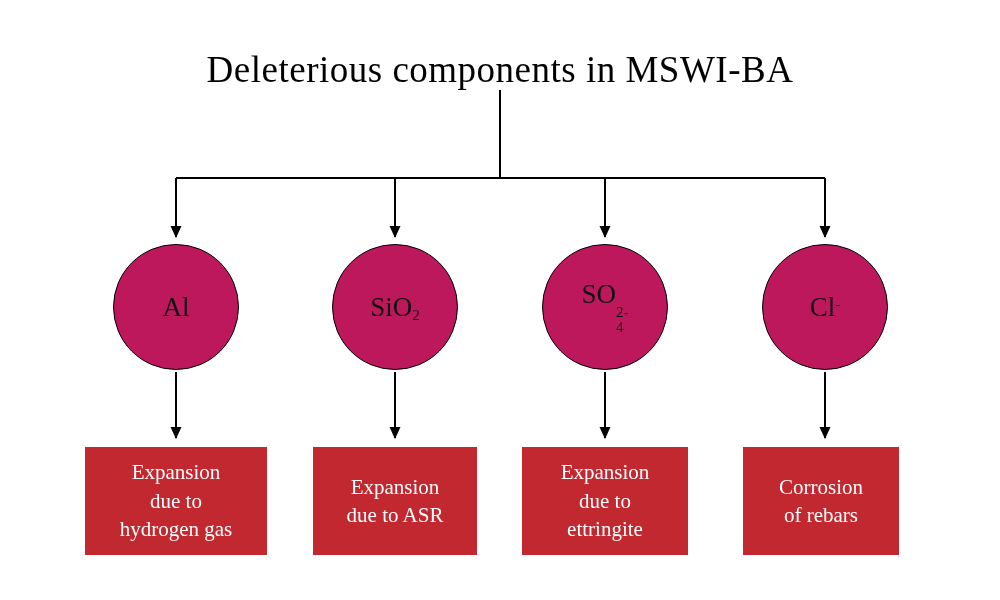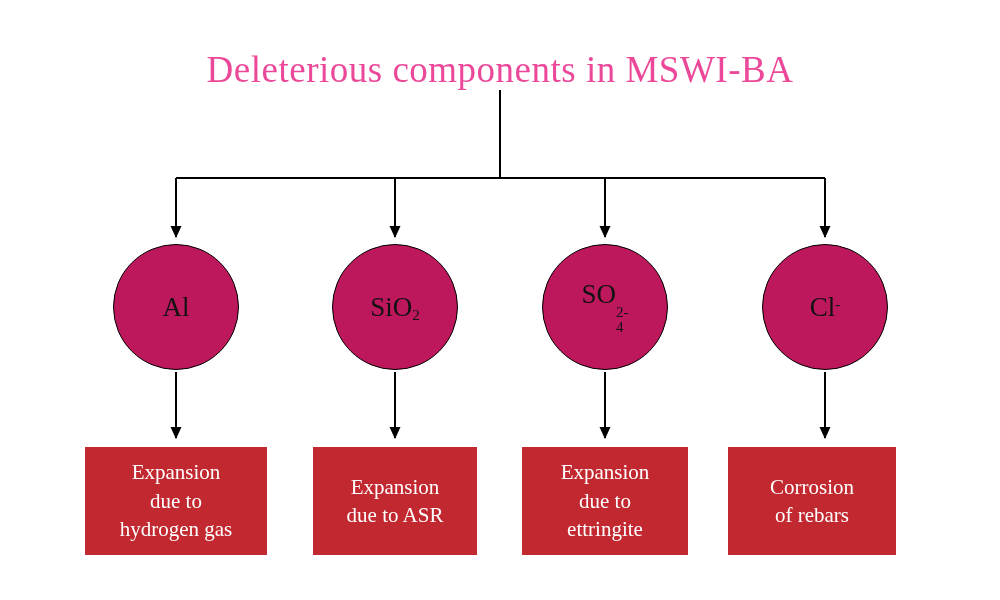--- a/index.html
+++ b/index.html
@@ -15,21 +15,21 @@
 
   
   .title {
     position: absolute;
     top: 48px;
     left: 0;
     width: 1000px;
     text-align: center;
     font-size: 37px;
     letter-spacing: 0.5px;
-    color: #ec4899;
+    color: #000000;
   }
 
   
   .connectors {
     position: absolute;
     top: 0; left: 0;
     width: 1000px; height: 600px;
     pointer-events: none;
   }
   .connectors path.line {
@@ -89,21 +89,21 @@
     justify-content: center;
     text-align: center;
     font-size: 21px;
     line-height: 1.35;
     white-space: pre-line;
     box-sizing: border-box;
   }
   .effect-box.b0 { left: 85px;  width: 182px; }
   .effect-box.b1 { left: 313px; width: 164px; }
   .effect-box.b2 { left: 522px; width: 166px; }
-  .effect-box.b3 { left: 728px; width: 168px; }
+  .effect-box.b3 { left: 743px; width: 156px; }
 </style>
 </head>
 <body>
 
 <div id="canvas">
 
   <div class="title">Deleterious components in MSWI-BA</div>
 
   <svg class="connectors" viewBox="0 0 1000 600" xmlns="http://www.w3.org/2000/svg">
     <defs>

